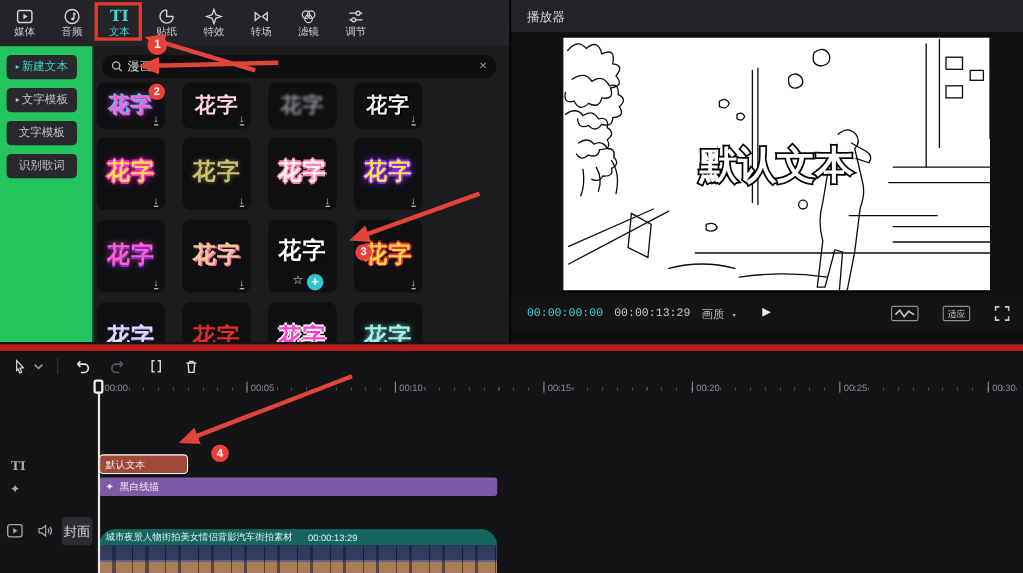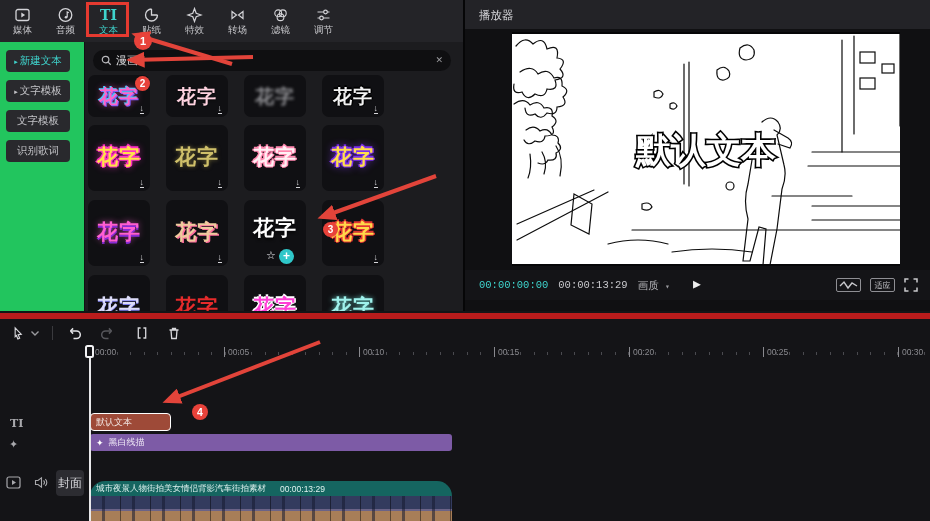--- a/index.html
+++ b/index.html
@@ -57,21 +57,21 @@
   .player-title { position:absolute; left:14px; top:8px; font-size:11.5px; color:#d8d8dc; }
   .preview { position:absolute; left:47px; top:32px; width:388px; height:234px; background:#060607; }
   .preview svg { position:absolute; left:0; top:2px; }
   .player-controls { position:absolute; left:0; right:0; top:270px; height:30px; background:#141417; }
   .pc-left { position:absolute; left:14px; top:9px; display:flex; align-items:flex-start; gap:10px; }
   .time-cur { color:#3fd4cd; font-size:10.5px; }
   .time-dur { color:#c9c9cd; font-size:10.5px; }
   .quality { color:#b9b9bd; font-size:10.5px; cursor:pointer; }
   .quality .caret { font-size:8px; color:#9a9a9e; }
   .play-btn { position:absolute; left:228px; top:6px; color:#eee; font-size:13px; cursor:pointer; }
-  .pc-right { position:absolute; right:12px; top:8px; display:flex; align-items:center; gap:9px; }
+  .pc-right { position:absolute; right:12px; top:8px; display:flex; align-items:center; gap:22px; }
   .boxicon { border:1px solid #8f8f94; border-radius:2px; display:flex; align-items:center; justify-content:center; cursor:pointer; }
   .fit-box { width:25px; height:14px; color:#c9c9cd; font-size:8px; letter-spacing:0; }
 
   
   .timeline { position:absolute; left:0; top:313px; width:930px; height:208px; background:#141417; border-top:6px solid #b91c1c; }
   .tl-toolbar { position:absolute; left:0; top:2px; height:24px; width:100%; display:flex; align-items:center; }
   .tl-tool { margin-left:10px; cursor:pointer; display:flex; align-items:center; }
   .tl-sep { width:1px; height:14px; background:#3a3a3e; margin-left:12px; }
   .ruler { position:absolute; left:90px; right:0; top:27px; height:14px;
     background-image:repeating-linear-gradient(90deg,#4a4a4f 0 1px,transparent 1px 13.45px);

